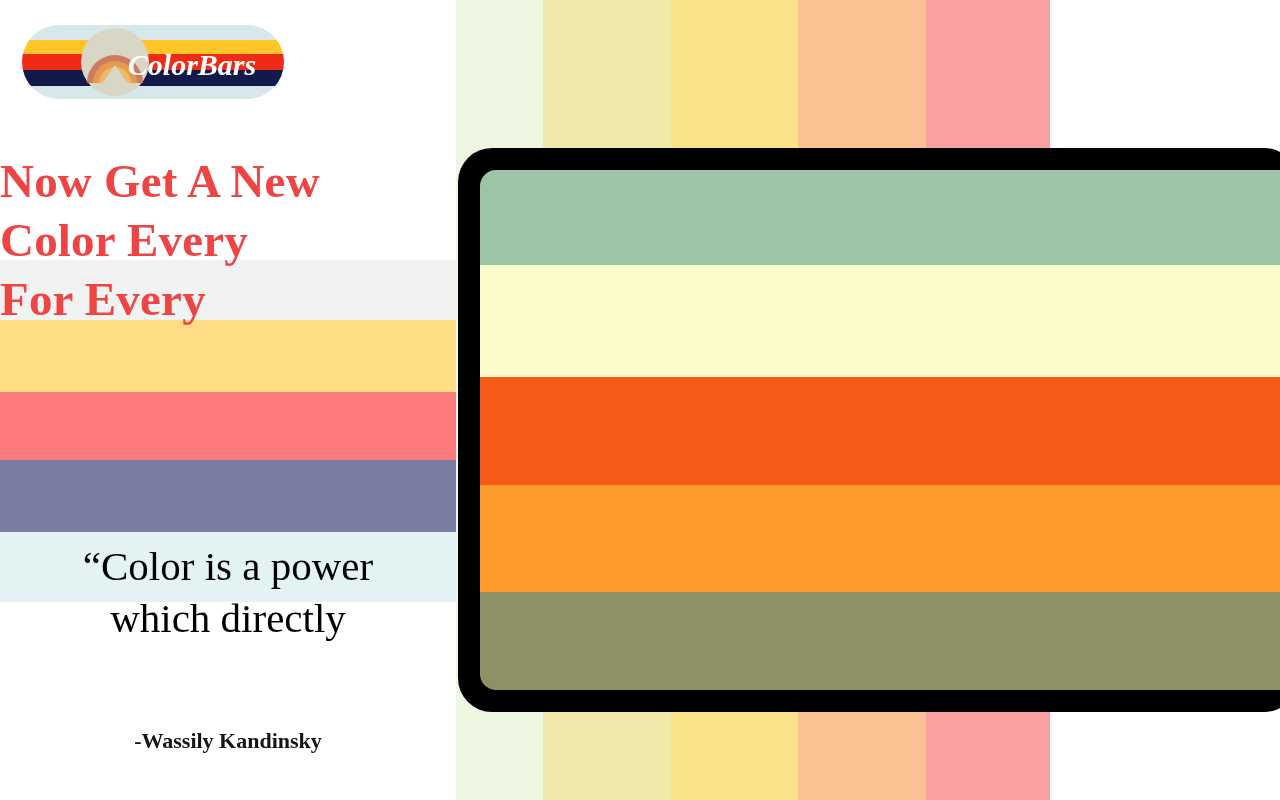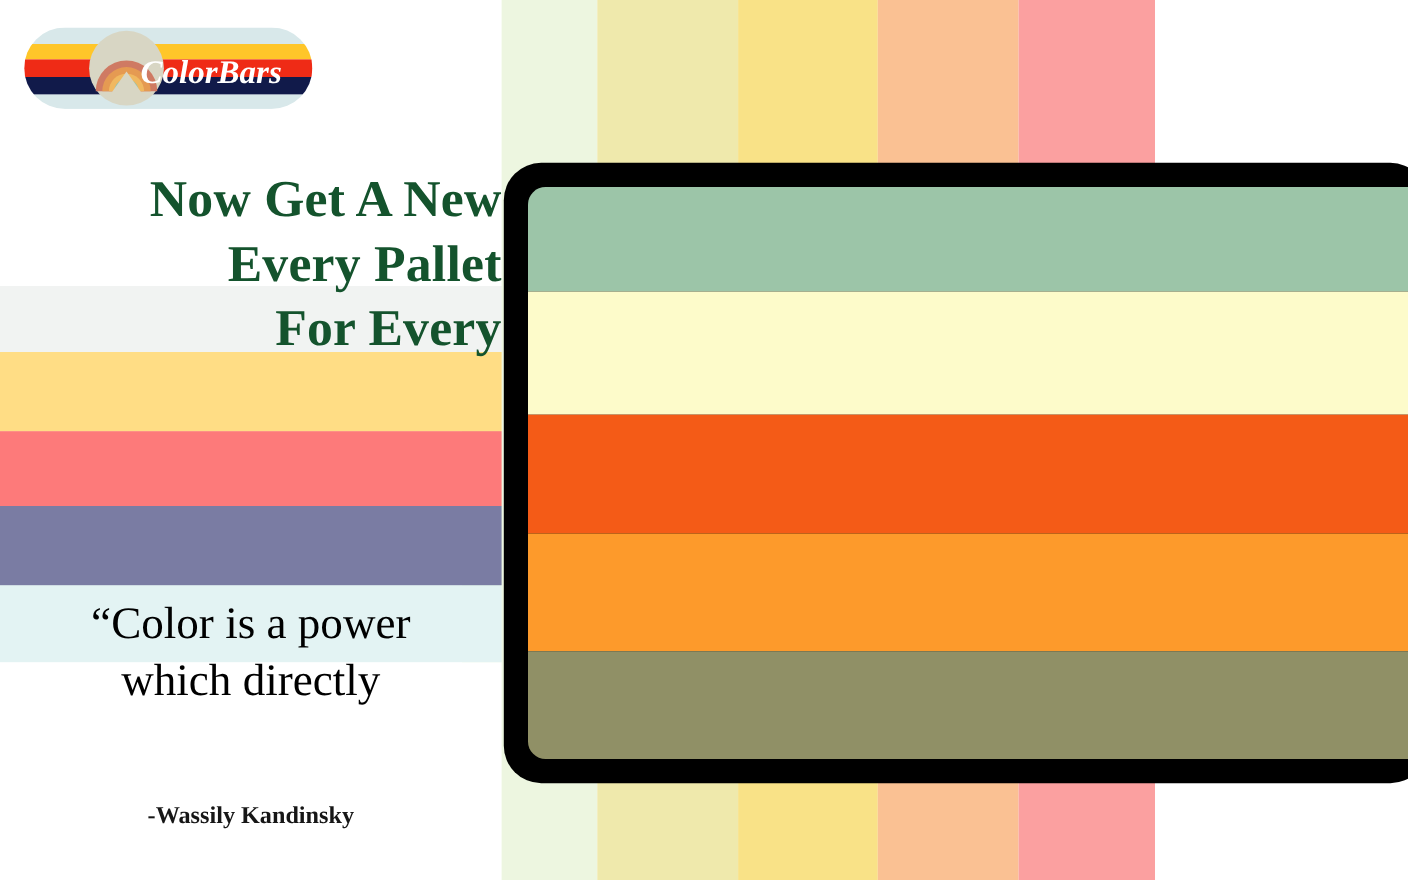--- a/index.html
+++ b/index.html
@@ -46,22 +46,22 @@
     position:absolute;
     left:0; top:0;
     width:456px; height:800px;
     z-index:3;
     pointer-events:none;
   }
   #headline {
     position:absolute;
     left:0; top:152px;
     width:456px;
-    text-align:right;
-    color:#14532d;
+    text-align:left;
+    color:#ef4444;
     font-size:47px;
     line-height:59px;
     letter-spacing:0.2px;
   }
   #headline .hl-line { display:block; white-space:nowrap; }
 
   #quote {
     position:absolute;
     left:0; top:540px;
     width:456px;
@@ -160,21 +160,21 @@
         </g>
         <path d="M93 40 L76 64 L110 64 Z" fill="#d8d6c4"></path>
       </g>
       <text x="170" y="50" text-anchor="middle" font-family="Liberation Serif, serif" font-size="30" font-style="italic" font-weight="bold" fill="#ffffff">ColorBars</text>
     </svg>
   </div>
 
   <div id="textcol">
     <h1 id="headline">
         <span class="hl-line">Now Get A New</span>
-        <span class="hl-line">Every Pallet</span>
+        <span class="hl-line">Color Every</span>
         <span class="hl-line">For Every</span>
       </h1>
     <blockquote id="quote">
         <span class="q-line">“Color is a power</span>
         <span class="q-line">which directly</span>
       </blockquote>
     <div id="attribution">-Wassily Kandinsky</div>
   </div>
 
   <div id="palette-card" style="background: rgb(0, 0, 0);">

